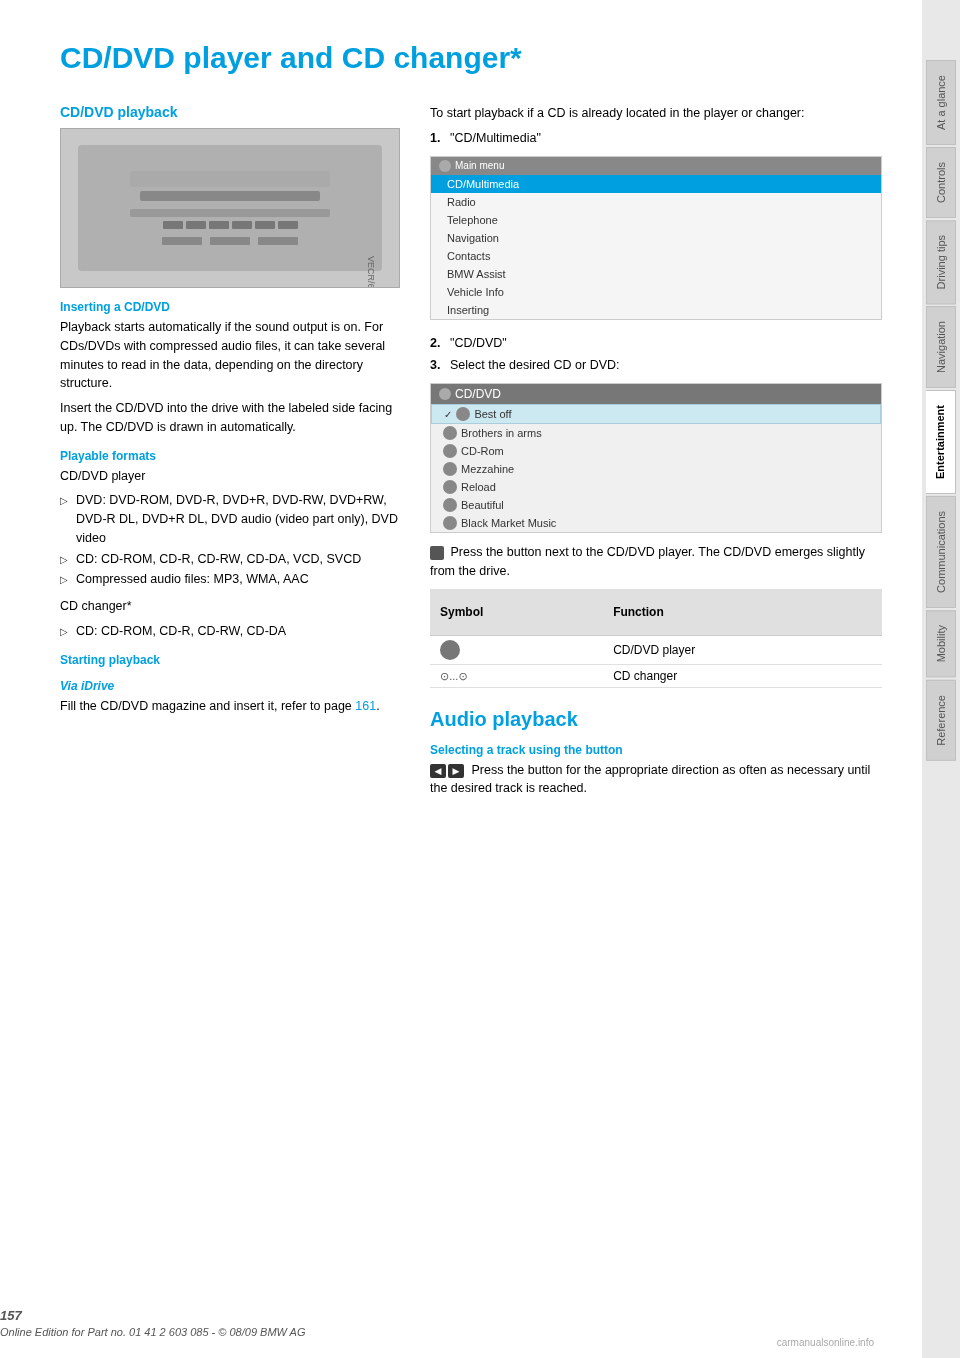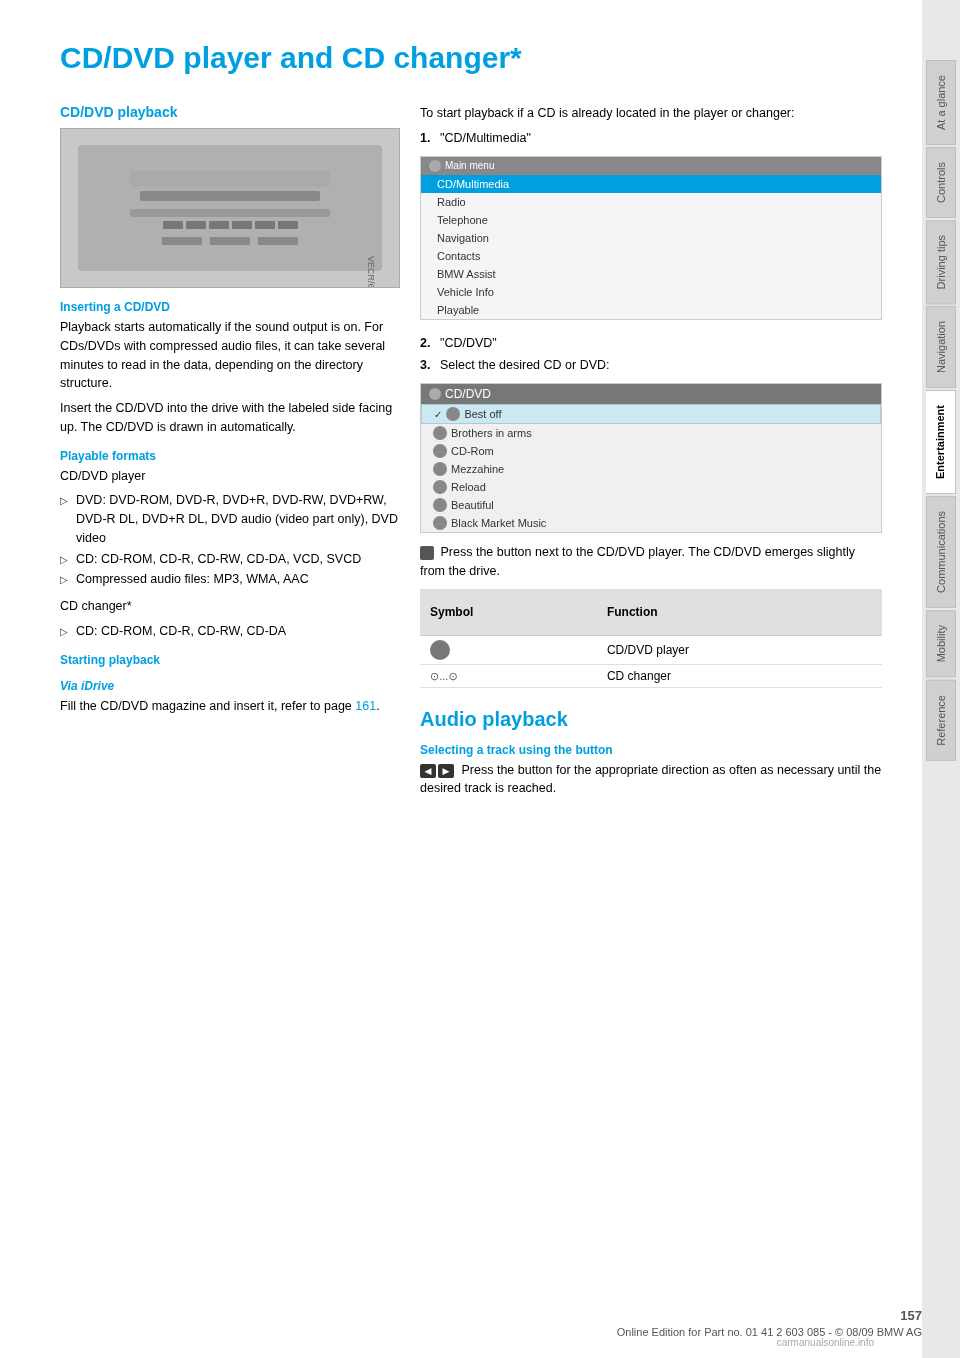--- a/index.html
+++ b/index.html
@@ -67,21 +67,21 @@
       font-size: 30px;
       font-weight: bold;
       color: #00a0e0;
       margin-bottom: 28px;
       line-height: 1.2;
     }
 
     
     .two-col {
       display: flex;
-      gap: 20px;
+      gap: 30px;
     }
 
     .col-left {
       width: 340px;
       flex-shrink: 0;
     }
 
     .col-right {
       flex: 1;
     }
@@ -352,23 +352,24 @@
       line-height: 14px;
       border-radius: 2px;
     }
 
     
     .page-footer {
       position: absolute;
       bottom: 20px;
       left: 0;
       right: 0;
-      text-align: right;
+      text-align: left;
       font-size: 11px;
       color: #555;
+      font-style: italic;
     }
 
     .page-number {
       font-weight: bold;
       font-size: 13px;
       display: block;
       margin-bottom: 3px;
     }
 
     .watermark {
@@ -478,21 +479,21 @@
             <div class="menu-title-icon"></div>
             <span>Main menu</span>
           </div>
           <div class="menu-item highlighted">CD/Multimedia</div>
           <div class="menu-item">Radio</div>
           <div class="menu-item">Telephone</div>
           <div class="menu-item">Navigation</div>
           <div class="menu-item">Contacts</div>
           <div class="menu-item">BMW Assist</div>
           <div class="menu-item">Vehicle Info</div>
-          <div class="menu-item">Playable</div>
+          <div class="menu-item">Inserting</div>
         </div>
 
         <ol class="numbered-list" start="2">
           <li>
             <span class="num">2.</span>
             <span>"CD/DVD"</span>
           </li>
           <li>
             <span class="num">3.</span>
             <span>Select the desired CD or DVD:</span>

